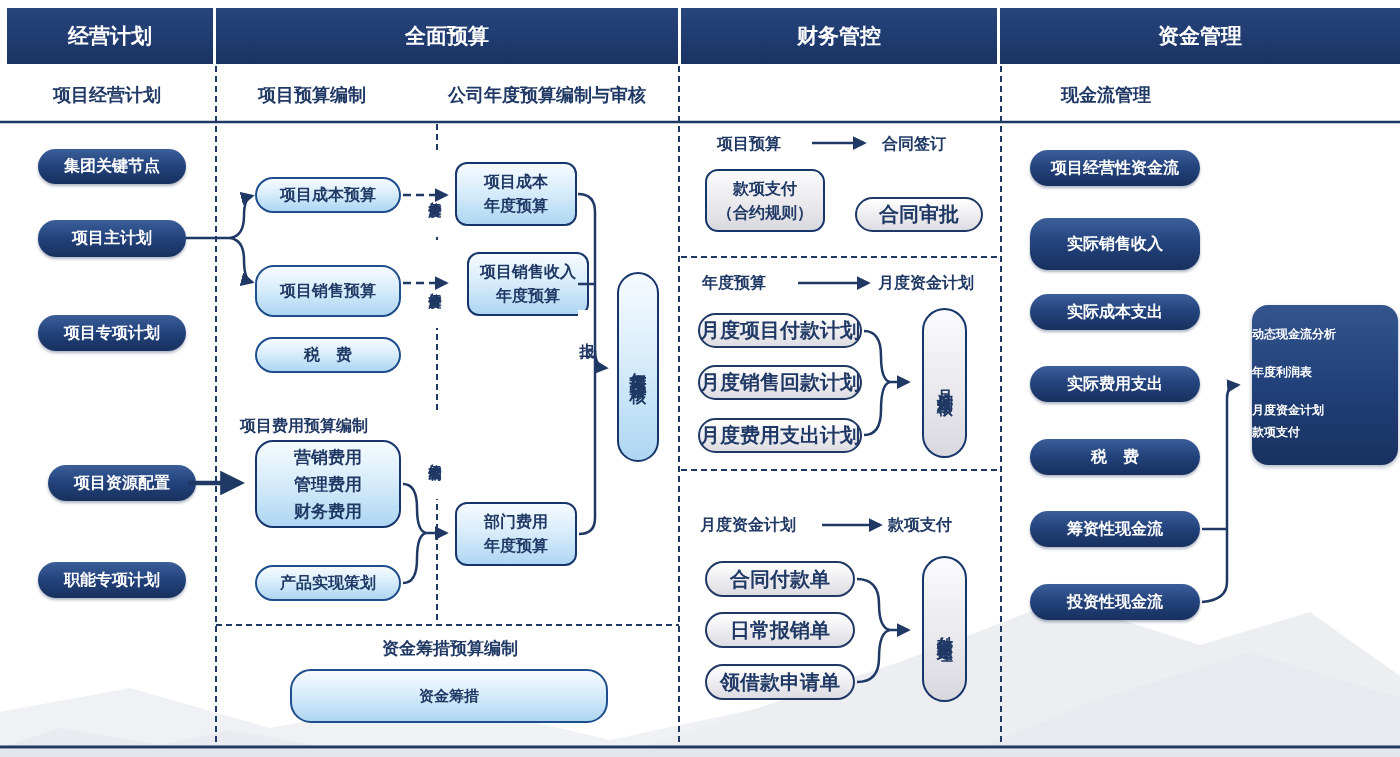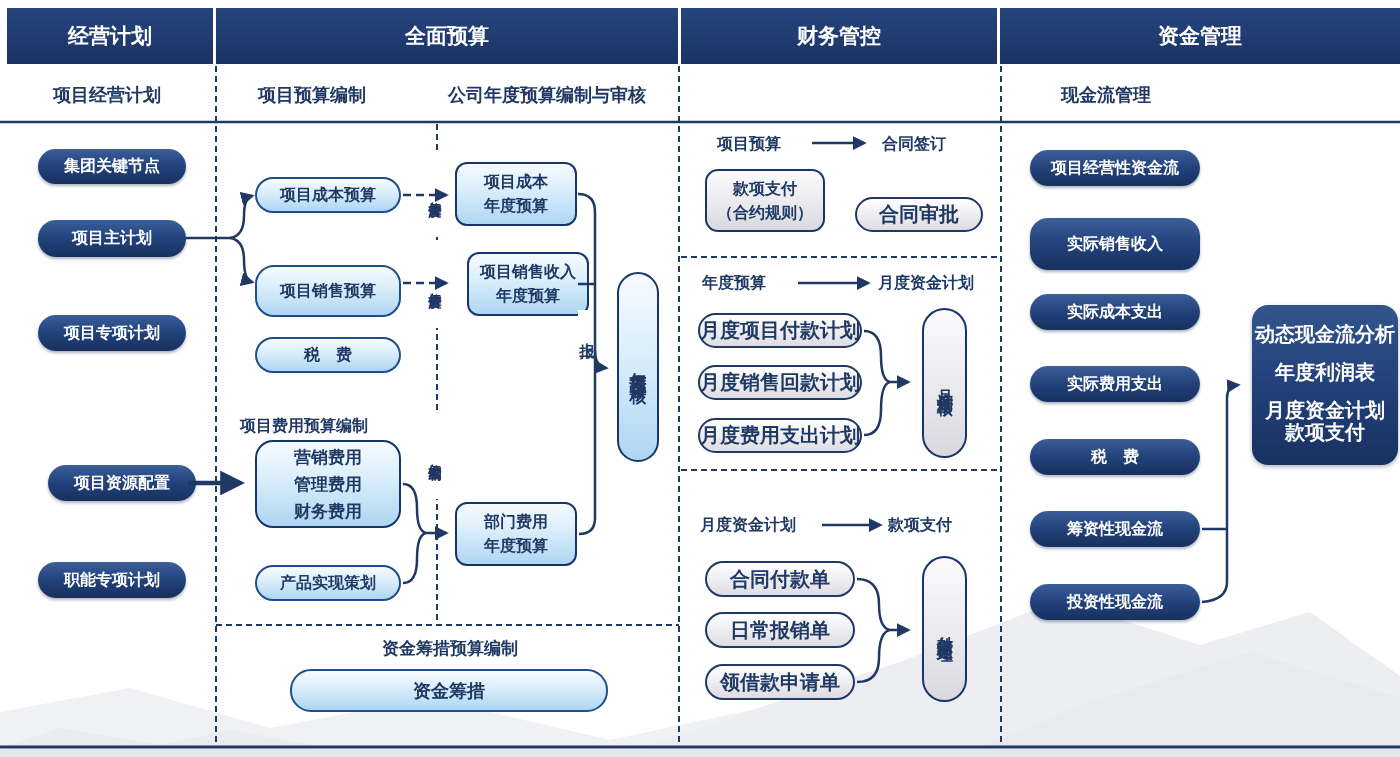--- a/index.html
+++ b/index.html
@@ -42,22 +42,22 @@
              border:2.5px solid #17356b;border-radius:22px;}
   .cap-gray{background:linear-gradient(180deg,#fbfbfc 0%,#e9e9ee 55%,#d8d8de 100%);
             border:2.5px solid #17356b;border-radius:23px;}
   
   .vlabel{writing-mode:vertical-rl;text-orientation:upright;color:#1f3864;
           font-size:13px;font-weight:bold;letter-spacing:1px;background:#ffffff;
           text-align:center;display:flex;align-items:center;justify-content:center;}
   .flowlabel{color:#1f3864;font-weight:bold;font-size:17px;text-align:center;line-height:24px;height:24px;}
   .seclabel{color:#1f3864;font-weight:bold;font-size:16px;text-align:left;line-height:24px;height:24px;}
   .navybox{background:linear-gradient(180deg,#33548c 0%,#22417a 50%,#18315f 100%);
-           border-radius:16px;color:#ffffff;font-weight:bold;font-size:20px;
-           text-align:center;box-shadow:0 2px 4px rgba(20,40,80,.35);}
+           border-radius:16px;color:#ffffff;font-weight:bold;font-size:12px;
+           box-shadow:0 2px 4px rgba(20,40,80,.35);}
   .navybox .ln{line-height:22px;}
 </style>
 </head>
 <body>
 
 <div id="stage">
 
   <svg width="1400" height="757">
     <path d="M0,748 L0,712 L130,688 L270,728 L430,698 L610,740 L760,708 L1010,748 Z" fill="#eff1f4"></path>
     <path d="M640,748 L770,704 L900,662 L1060,600 L1200,645 L1310,612 L1400,676 L1400,748 Z" fill="#eceef2"></path>
@@ -117,21 +117,21 @@
     <span>年度预算</span>
   </div>
   <div class="abs box-light" style="left:455px;top:502px;width:122px;height:64px;">
     <span>部门费用</span>
     <span>年度预算</span>
   </div>
   <div class="abs vlabel" style="left:578px;top:310px;width:17px;height:44px;font-size:15px;">上报</div>
   <div class="abs capsule cap-light" style="left:617px;top:272px;width:42px;height:190px;font-size:17px;">年度预算审核</div>
 
   <div class="abs flowlabel" style="left:355px;top:637px;width:190px;">资金筹措预算编制</div>
-  <div class="abs pill-light" style="left:290px;top:669px;width:318px;height:43px;border-radius:21px;font-size:18px;">资金筹措</div>
+  <div class="abs pill-light" style="left:290px;top:669px;width:318px;height:54px;border-radius:21px;font-size:15px;">资金筹措</div>
 
   <div class="abs seclabel" style="left:717px;top:132px;width:90px;">项目预算</div>
   <div class="abs seclabel" style="left:882px;top:132px;width:90px;">合同签订</div>
   <div class="abs box-gray" style="left:705px;top:169px;width:120px;height:63px;">
     <span>款项支付</span>
     <span>（合约规则）</span>
   </div>
   <div class="abs pill-gray" style="left:855px;top:197px;width:128px;height:35px;">合同审批</div>
 
   <div class="abs seclabel" style="left:702px;top:271px;width:90px;">年度预算</div>

